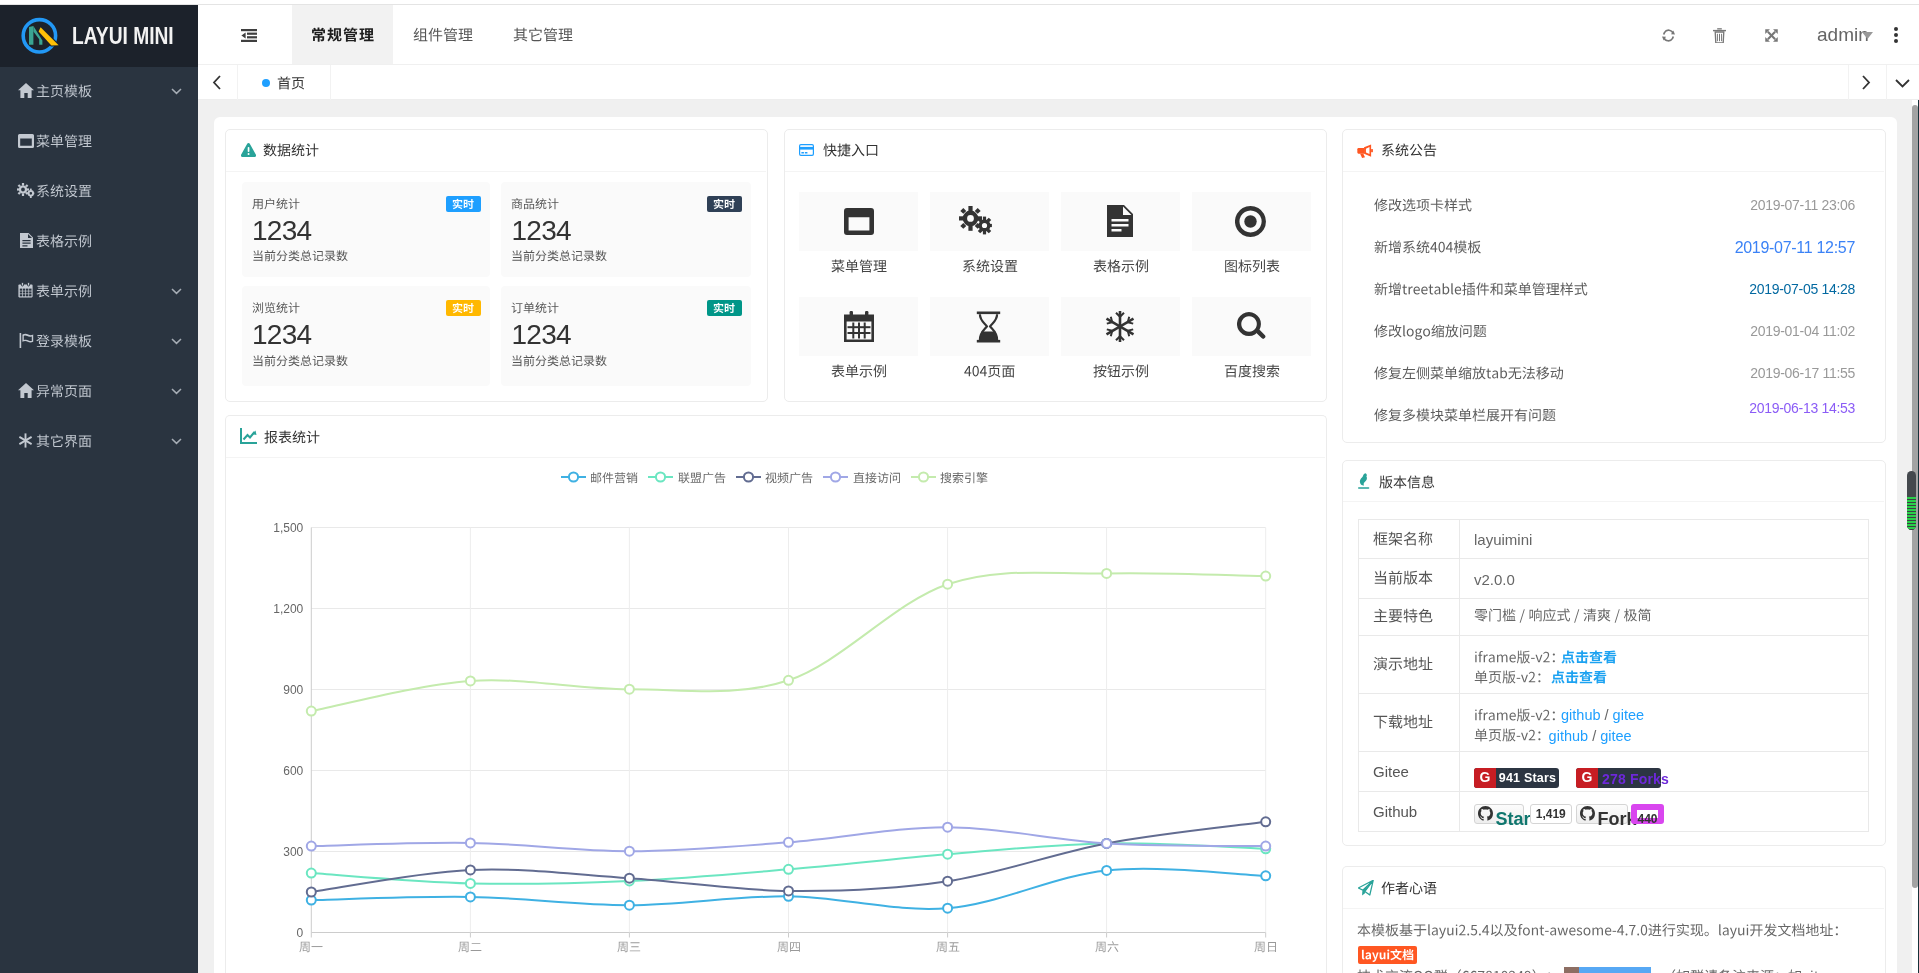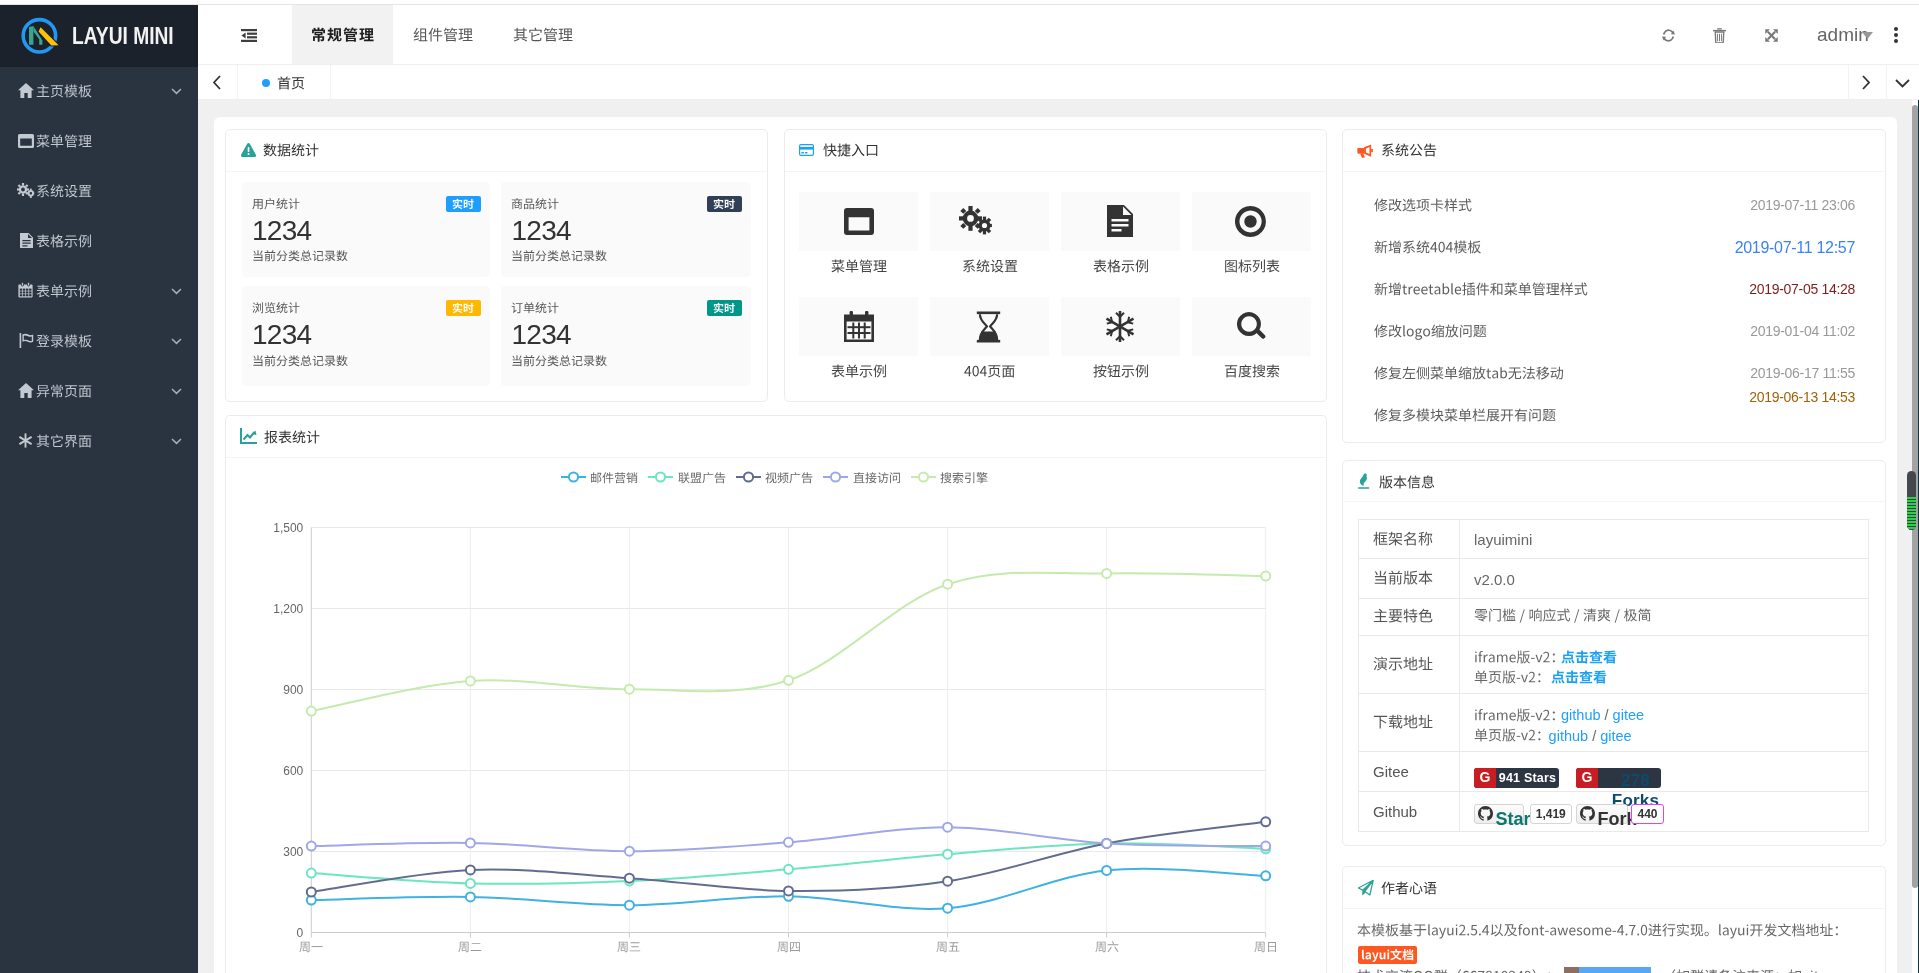--- a/index.html
+++ b/index.html
@@ -848,21 +848,21 @@
       <use href="#g4ef6" x="7269"></use>
       <use href="#g548c" x="8269"></use>
       <use href="#g83dc" x="9269"></use>
       <use href="#g5355" x="10269"></use>
       <use href="#g7ba1" x="11269"></use>
       <use href="#g7406" x="12269"></use>
       <use href="#g6837" x="13269"></use>
       <use href="#g5f0f" x="14269"></use>
     </g>
   </svg>
-<div class="abs" style="right:64px;top:281px;font-size:14px;letter-spacing:-0.3px;color:#7f1d1d">2019-07-05 14:28</div>
+<div class="abs" style="right:64px;top:281px;font-size:14px;letter-spacing:-0.3px;color:#0369a1">2019-07-05 14:28</div>
 <svg style="position:absolute;left:1374.2px;top:322.0px" width="114" height="20" viewBox="0 0 114 20">
     <g fill="#5c5c5c" transform="translate(0,14.28) scale(0.0140)">
       <use href="#g4fee" x="0"></use>
       <use href="#g6539" x="1000"></use>
       <use href="#g6c" x="2000"></use>
       <use href="#g6f" x="2284"></use>
       <use href="#g67" x="2890"></use>
       <use href="#g6f" x="3454"></use>
       <use href="#g7f29" x="4060"></use>
       <use href="#g653e" x="5060"></use>
@@ -901,21 +901,21 @@
       <use href="#g83dc" x="5000"></use>
       <use href="#g5355" x="6000"></use>
       <use href="#g680f" x="7000"></use>
       <use href="#g5c55" x="8000"></use>
       <use href="#g5f00" x="9000"></use>
       <use href="#g6709" x="10000"></use>
       <use href="#g95ee" x="11000"></use>
       <use href="#g9898" x="12000"></use>
     </g>
   </svg>
-<div class="abs" style="right:64px;top:389px;font-size:14px;letter-spacing:-0.3px;color:#a16207">2019-06-13 14:53</div>
+<div class="abs" style="right:64px;top:400px;font-size:14px;letter-spacing:-0.3px;color:#8b5cf6">2019-06-13 14:53</div>
 
 <div class="abs" style="left:225px;top:415px;width:1102px;height:558px;background:#fff;border:1px solid #ececec;border-radius:5px 5px 0 0;border-bottom:none"></div>
 <div class="abs" style="left:226px;top:457px;width:1099px;height:1px;background:#f4f4f4"></div>
 <svg class="abs" style="left:240px;top:428px" width="17" height="16" viewBox="0 0 17 16">
     <path d="M1 0 V15 H17" stroke="#29A399" stroke-width="2" fill="none"></path>
     <path d="M3.5 11.5 L7.5 7 L10 9.5 L14.5 4" stroke="#29A399" stroke-width="2" fill="none"></path>
     <path d="M15.5 2.5 L16.5 7 L12 6 Z" fill="#29A399"></path>
   </svg>
 <svg style="position:absolute;left:264.0px;top:427.5px" width="57" height="20" viewBox="0 0 57 20">
     <g fill="#333" transform="translate(0,14.28) scale(0.0140)">
@@ -1254,34 +1254,34 @@
       <use href="#gff1a" x="4423"></use>
     </g>
   </svg>
 <div class="abs" style="left:1548.6px;top:728px;font-size:14.5px;color:#1E9FFF">github <span style="color:#666">/</span> gitee</div>
 
 <div class="abs" style="left:1474px;top:768px;width:85px;height:19.5px;background:#2c3542;border-radius:3px"></div>
 <div class="abs" style="left:1474px;top:768px;width:22px;height:19.5px;background:#c71d23;border-radius:3px 0 0 3px;color:#fff;font-weight:bold;font-size:14px;line-height:19.5px;text-align:center">G</div>
 <div class="abs" style="left:1496px;top:771px;width:63px;font-size:12.5px;font-weight:bold;color:#fff;text-align:center;letter-spacing:0.2px">941 Stars</div>
 <div class="abs" style="left:1576px;top:768px;width:85px;height:19.5px;background:#2c3542;border-radius:3px"></div>
 <div class="abs" style="left:1576px;top:768px;width:22px;height:19.5px;background:#c71d23;border-radius:3px 0 0 3px;color:#fff;font-weight:bold;font-size:14px;line-height:19.5px;text-align:center">G</div>
-<div class="abs" style="left:1598px;top:771px;width:75px;font-size:17px;font-weight:bold;color:#0c4a6e;text-align:center;letter-spacing:0.2px">278 Forks</div>
+<div class="abs" style="left:1598px;top:771px;width:75px;font-size:14px;font-weight:bold;color:#6d28d9;text-align:center;letter-spacing:0.2px">278 Forks</div>
 
 <div class="abs" style="left:1474px;top:803.5px;width:50px;height:20px;background:linear-gradient(#fcfcfc,#eee);border:1px solid #d5d5d5;border-radius:3px"></div>
 <svg class="abs" style="left:1477.5px;top:806px" width="15" height="15" viewBox="0 0 16 16">
     <path fill="#333" d="M8 0C3.58 0 0 3.58 0 8c0 3.54 2.29 6.53 5.47 7.59.4.07.55-.17.55-.38 0-.19-.01-.82-.01-1.49-2.01.37-2.53-.49-2.69-.94-.09-.23-.48-.94-.82-1.13-.28-.15-.68-.52-.01-.53.63-.01 1.08.58 1.23.82.72 1.21 1.87.87 2.33.66.07-.52.28-.87.51-1.07-1.78-.2-3.64-.89-3.64-3.95 0-.87.31-1.59.82-2.15-.08-.2-.36-1.02.08-2.12 0 0 .67-.21 2.2.82.64-.18 1.32-.27 2-.27s1.36.09 2 .27c1.53-1.04 2.2-.82 2.2-.82.44 1.1.16 1.92.08 2.12.51.56.82 1.27.82 2.15 0 3.07-1.87 3.75-3.65 3.95.29.25.54.73.54 1.48 0 1.07-.01 1.93-.01 2.2 0 .21.15.46.55.38A8.01 8.01 0 0 0 16 8c0-4.42-3.58-8-8-8z"></path>
   </svg>
 <div class="abs" style="left:1495.5px;top:808.5px;font-size:18px;font-weight:bold;color:#0f766e">Star</div>
 <div class="abs" style="left:1530px;top:803.5px;width:41.5px;height:20px;background:#fff;border:1px solid #d5d5d5;border-radius:3px;font-size:12px;font-weight:bold;color:#333;text-align:center;line-height:19px">1,419</div>
 <div class="abs" style="left:1576px;top:803.5px;width:52px;height:20px;background:linear-gradient(#fcfcfc,#eee);border:1px solid #d5d5d5;border-radius:3px"></div>
 <svg class="abs" style="left:1579.5px;top:806px" width="15" height="15" viewBox="0 0 16 16">
     <path fill="#333" d="M8 0C3.58 0 0 3.58 0 8c0 3.54 2.29 6.53 5.47 7.59.4.07.55-.17.55-.38 0-.19-.01-.82-.01-1.49-2.01.37-2.53-.49-2.69-.94-.09-.23-.48-.94-.82-1.13-.28-.15-.68-.52-.01-.53.63-.01 1.08.58 1.23.82.72 1.21 1.87.87 2.33.66.07-.52.28-.87.51-1.07-1.78-.2-3.64-.89-3.64-3.95 0-.87.31-1.59.82-2.15-.08-.2-.36-1.02.08-2.12 0 0 .67-.21 2.2.82.64-.18 1.32-.27 2-.27s1.36.09 2 .27c1.53-1.04 2.2-.82 2.2-.82.44 1.1.16 1.92.08 2.12.51.56.82 1.27.82 2.15 0 3.07-1.87 3.75-3.65 3.95.29.25.54.73.54 1.48 0 1.07-.01 1.93-.01 2.2 0 .21.15.46.55.38A8.01 8.01 0 0 0 16 8c0-4.42-3.58-8-8-8z"></path>
   </svg>
 <div class="abs" style="left:1597.5px;top:808.5px;font-size:18px;font-weight:bold;color:#333">Fork</div>
-<div class="abs" style="left:1631px;top:803.5px;width:33px;height:20px;background:#fff;border:1px solid #d946ef;border-radius:3px;font-size:12px;font-weight:bold;color:#333;text-align:center;line-height:19px">440</div>
+<div class="abs" style="left:1631px;top:803.5px;width:33px;height:20px;background:#fff;border:6px solid #d946ef;border-radius:3px;font-size:12px;font-weight:bold;color:#333;text-align:center;line-height:19px">440</div>
 
 <div class="abs" style="left:1342px;top:866px;width:544px;height:107px;background:#fff;border:1px solid #ececec;border-radius:5px 5px 0 0;border-bottom:none"></div>
 <div class="abs" style="left:1343px;top:908px;width:541px;height:1px;background:#f4f4f4"></div>
 <svg class="abs" style="left:1357.5px;top:879.5px" width="16" height="16" viewBox="0 0 16 16">
 <path d="M15.2 0.3 L0.3 8 L4.8 10.1 Z M15.2 0.3 L11.8 15 L6.9 11.4 Z" fill="none" stroke="#29A399" stroke-width="1.25" stroke-linejoin="round"></path>
 <path d="M4.8 10.1 L13 3.4 L6.9 11.4 L7 13.2 L4.1 15.6 L4.3 11.6 Z" fill="#29A399"></path>
 </svg>
 <svg style="position:absolute;left:1380.7px;top:879.0px" width="57" height="20" viewBox="0 0 57 20">
     <g fill="#333" transform="translate(0,14.28) scale(0.0140)">
       <use href="#g4f5c" x="0"></use>

